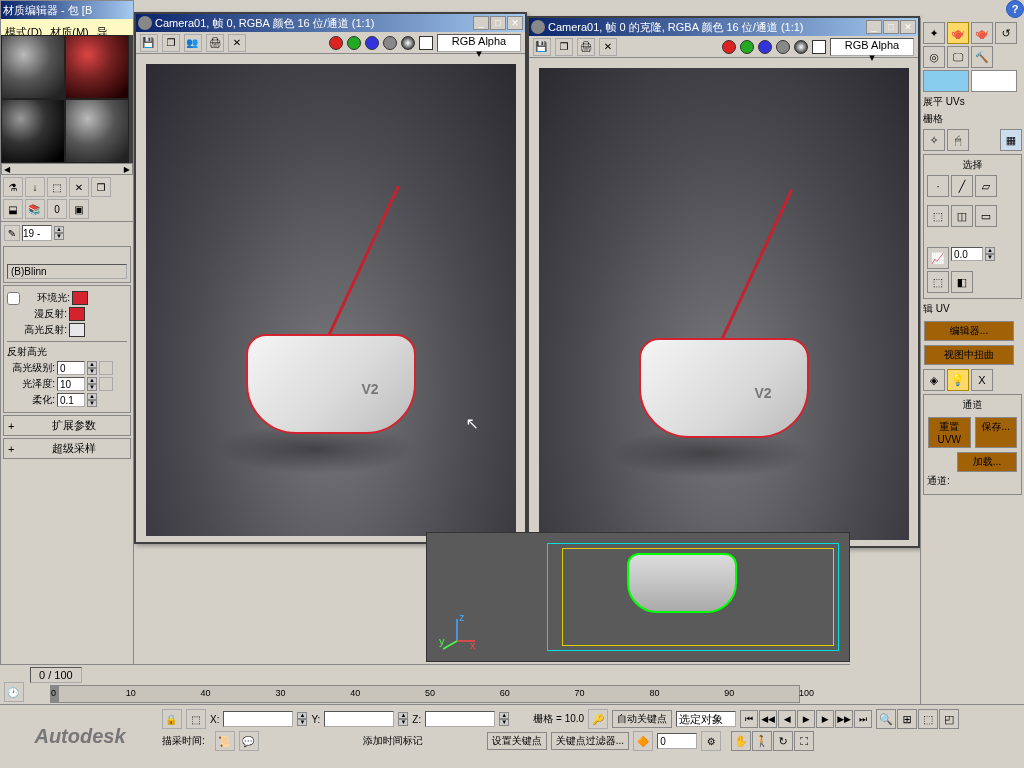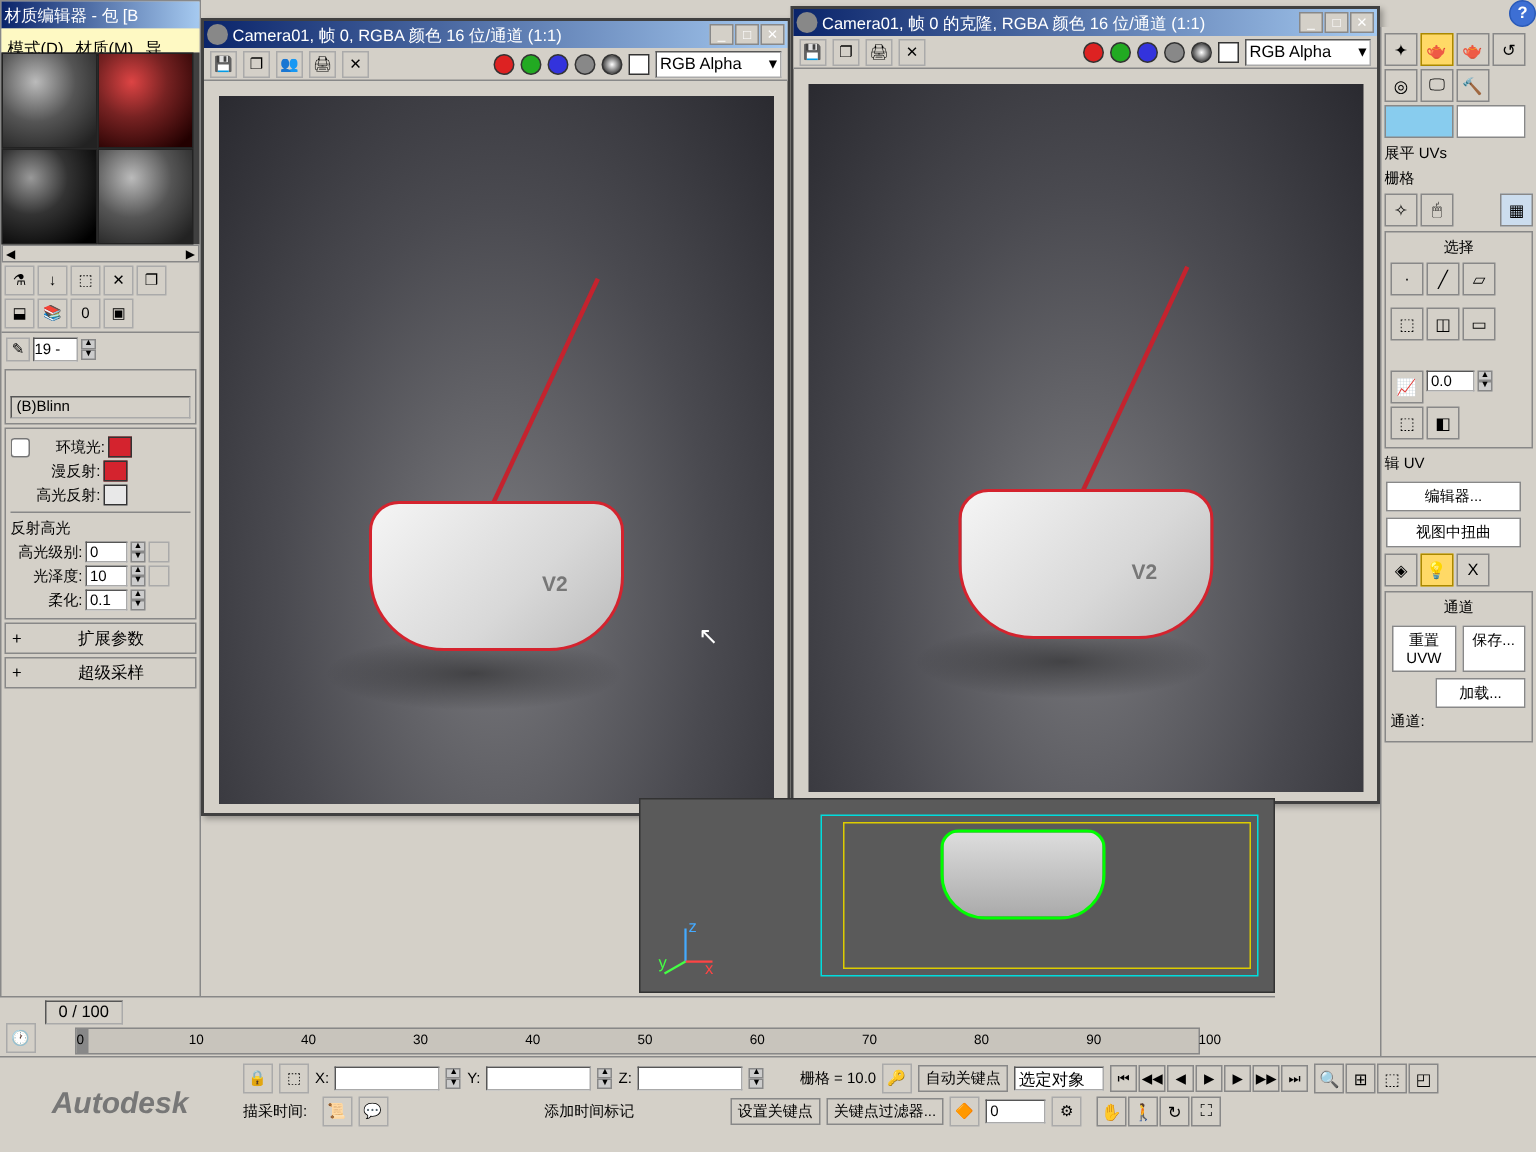--- a/index.html
+++ b/index.html
@@ -25,24 +25,24 @@
 .prop-row { display: flex; align-items: center; gap: 2px; margin: 2px 0; font-size: 10px; }
 .prop-row label { width: 48px; text-align: right; font-size: 10px; }
 .swatch { width: 16px; height: 14px; border: 1px solid #333; cursor: pointer; }
 .spinner { width: 28px; height: 14px; border: 1px inset #aaa; font-size: 10px; padding: 0 2px; background: #fff; }
 .expand-row { border: 1px solid #888; margin: 2px; padding: 2px 4px; display: flex; align-items: center; font-size: 10px; background: #d4d0c8; cursor: pointer; }
 .expand-row .plus { width: 10px; margin-right: 4px; }
 .expand-row .label { flex: 1; text-align: center; }
 
 .render-window { position: absolute; background: #d4d0c8; border: 2px solid #404040; box-shadow: 2px 2px 4px rgba(0,0,0,.3); }
 .render-window.left { left: 134px; top: 0; width: 393px; height: 532px; margin-top: 12px; }
-.render-window.right { left: 527px; top: 4px; width: 393px; height: 532px; }
+.render-window.right { left: 527px; top: 16px; width: 393px; height: 532px; }
 .render-toolbar { height: 22px; background: #d4d0c8; display: flex; align-items: center; padding: 0 4px; gap: 4px; border-bottom: 1px solid #888; }
 .render-toolbar .ticon { width: 18px; height: 18px; }
-.rgb-combo { width: 84px; height: 18px; border: 1px inset #aaa; background: #fff; font-size: 10px; padding: 0 2px; display: flex; align-items: center; justify-content: space-between; }
+.rgb-combo { width: 84px; height: 18px; border: 1px inset #aaa; background: #fff; font-size: 10px; padding: 0 2px; display: flex; align-items: center; justify-content: space-between; flex-direction: column; }
 .channel-dot { width: 14px; height: 14px; border-radius: 50%; border: 1px solid #333; cursor: pointer; }
 .channel-sq { width: 14px; height: 14px; border: 1px solid #333; cursor: pointer; }
 .render-canvas { margin: 10px auto; background: radial-gradient(ellipse at 50% 70%, #7a7a7e 0%, #4a4a50 55%, #2a2a30 100%); position: relative; }
 .render-window .render-canvas { width: 370px; height: 472px; }
 
 .bag-body { position: absolute; width: 170px; height: 100px; left: 100px; top: 270px; background: linear-gradient(135deg, #f5f5f5 0%, #d8d8d8 60%, #bbb 100%); border-radius: 20px 20px 50px 50px; border: 2px solid #d4232e; }
 .bag-body::after { content: "V2"; position: absolute; right: 35px; top: 45px; font-size: 14px; color: #777; font-weight: bold; }
 .bag-strap { position: absolute; width: 3px; height: 180px; background: #c4232e; left: 175px; top: 105px; transform: rotate(25deg); transform-origin: bottom; }
 .bag-shadow { position: absolute; width: 200px; height: 50px; left: 70px; top: 360px; background: radial-gradient(ellipse, rgba(0,0,0,.4), transparent 70%); }
 .cursor-arrow { position: absolute; left: 320px; top: 350px; color: #fff; font-size: 16px; }
@@ -54,21 +54,21 @@
 .vp-frames { position: absolute; inset: 10px 10px 10px 120px; border: 1px solid #00dddd; }
 .vp-frames2 { position: absolute; inset: 15px 15px 15px 135px; border: 1px solid #ddcc00; }
 
 .right-panel { position: absolute; right: 0; top: 18px; width: 104px; height: 730px; background: #d4d0c8; border-left: 1px solid #888; padding: 2px; }
 .panel-row { display: flex; gap: 2px; margin: 2px 0; flex-wrap: wrap; }
 .panel-btn { width: 22px; height: 22px; border: 1px solid #888; background: #d4d0c8; display: inline-flex; align-items: center; justify-content: center; cursor: pointer; }
 .panel-btn.active { background: #ffd966; border: 1px solid #a80; }
 .panel-label { font-size: 10px; margin: 3px 0; }
 .panel-section { border: 1px solid #888; margin: 3px 0; padding: 3px; }
 .panel-section .title { text-align: center; font-size: 10px; margin-bottom: 3px; }
-.pbtn { border: 1px solid #888; background: #ffffff; padding: 2px 6px; font-size: 10px; cursor: pointer; text-align: center; margin: 2px 1px; display: inline-block; }
+.pbtn { border: 1px solid #888; background: #a16207; padding: 2px 6px; font-size: 10px; cursor: pointer; text-align: center; margin: 2px 1px; display: inline-block; }
 
 .timeline { position: absolute; left: 0; bottom: 64px; width: 850px; height: 40px; background: #d4d0c8; border-top: 1px solid #888; }
 .frame-display { display: inline-block; border: 1px inset #aaa; padding: 1px 8px; background: #d4d0c8; font-size: 11px; margin: 2px 30px; }
 .time-ruler { height: 18px; background: #c8c4bc; border: 1px solid #888; margin: 0 50px; position: relative; }
 .time-ruler .slider { position: absolute; left: 0; width: 8px; height: 100%; background: #888; }
 .tick { position: absolute; top: 2px; font-size: 9px; }
 
 .status-bar { position: absolute; left: 0; bottom: 0; width: 1024px; height: 64px; background: #d4d0c8; border-top: 1px solid #888; display: flex; }
 .status-left { width: 160px; display: flex; align-items: center; justify-content: center; font-size: 20px; color: #777; font-style: italic; font-weight: bold; }
 .status-mid { flex: 1; padding: 2px; }

